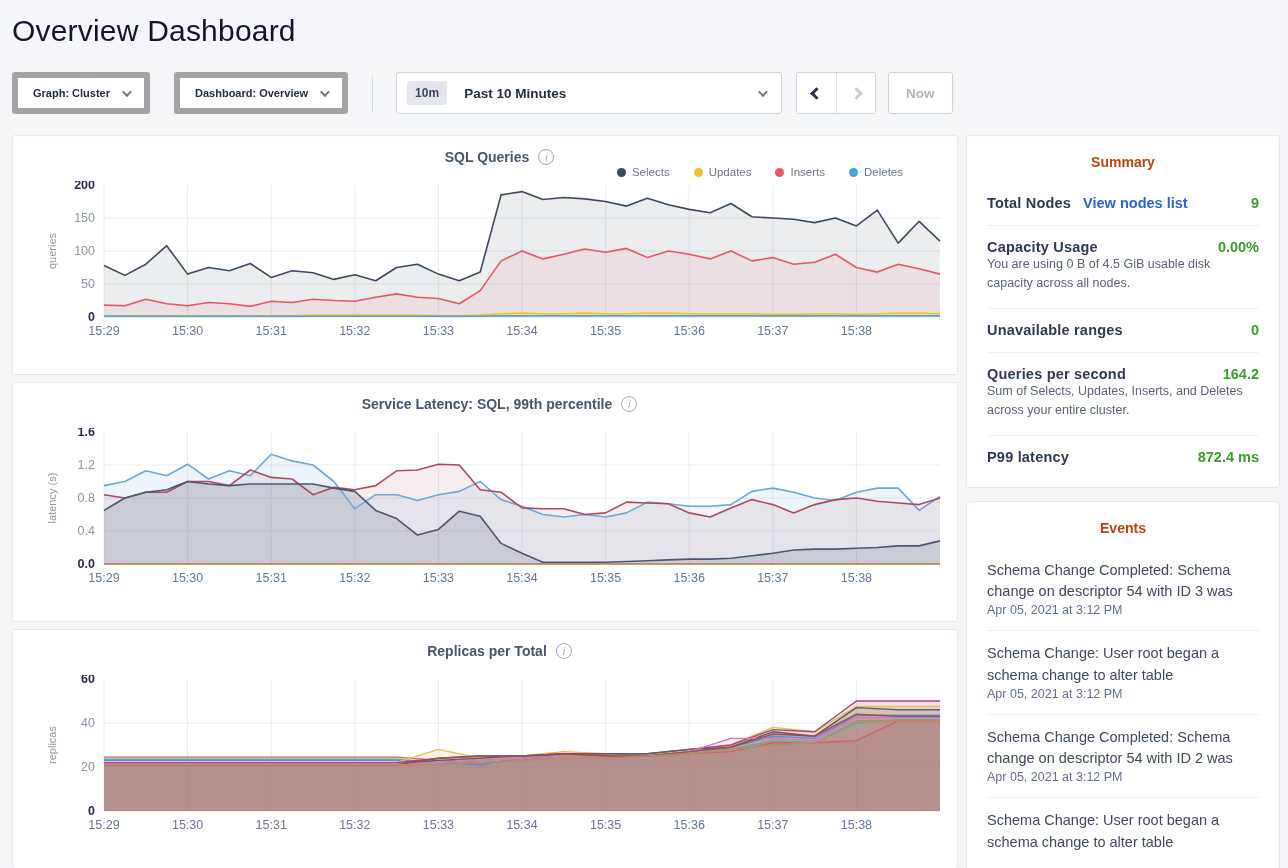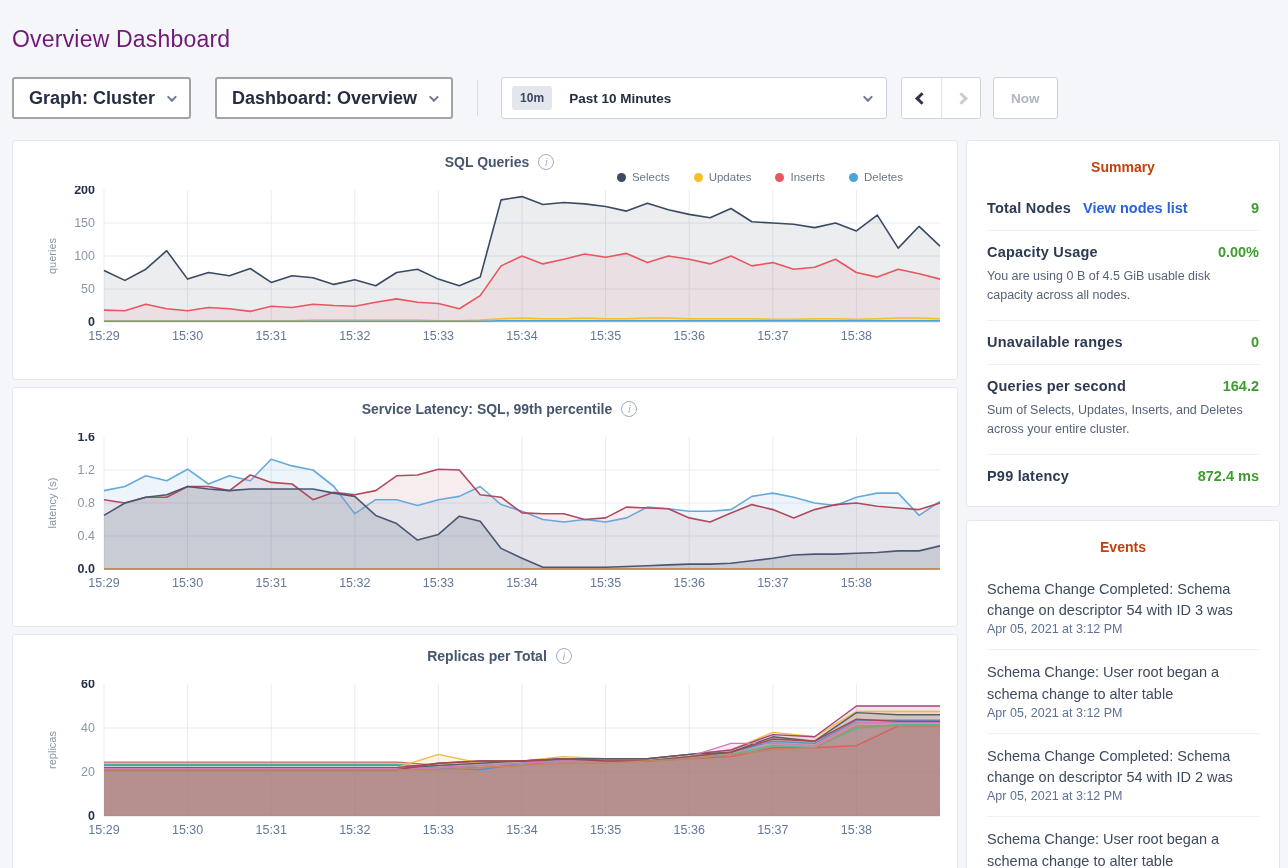--- a/index.html
+++ b/index.html
@@ -4,28 +4,28 @@
 <style>
   * { box-sizing: border-box; }
   html,body { margin:0; padding:0; }
   body {
     width:1288px; height:868px; overflow:hidden;
     background:#f4f6fa;
     font-family:"Liberation Sans", sans-serif;
     color:#242e42;
   }
   .page { padding:14px 8px 0 12px; }
-  .page-title { font-size:23px; font-weight:500; color:#701a75; margin:12px 0 24px 0; letter-spacing:.2px; }
+  .page-title { font-size:30px; font-weight:500; color:#0f172a; margin:0 0 24px 0; letter-spacing:.2px; }
 
   
   .toolbar { display:flex; align-items:center; height:42px; margin-bottom:21px; }
   button { font-family:inherit; cursor:pointer; background:#fff; }
   .dd {
-    display:flex; align-items:center; gap:12px; border:2px solid #a3a3a3; border-radius:3px;
-    height:42px; padding:0 15px; font-size:18px; font-weight:700; color:#242e42; margin-right:24px;
+    display:flex; align-items:center; gap:12px; border:6px solid #a3a3a3; border-radius:3px;
+    height:42px; padding:0 15px; font-size:11px; font-weight:700; color:#242e42; margin-right:24px;
   }
   .chev { display:inline-block; width:7px; height:7px; border-right:2px solid #6e7a8c; border-bottom:2px solid #6e7a8c; }
   .chev.down { transform:rotate(45deg) translateY(-2px); }
   .chev.left { transform:rotate(135deg); }
   .chev.right { transform:rotate(-45deg); }
   .vdiv { width:1px; height:36px; background:#d7dce3; }
   .time-select {
     display:flex; align-items:center; width:386px; height:42px;
     border:1px solid #ccd3dc; border-radius:3px; padding:0 16px 0 10px; margin-left:23px;
   }
@@ -60,21 +60,21 @@
   
   .sidebar { width:314px; }
   .summary-panel { padding:0 20px 8px; }
   .panel-title { text-align:center; font-size:14px; font-weight:700; color:#c2410c; padding:18px 0 12px; margin:0; }
   .srow { padding:13px 0 14px; }
   .srow + .srow { border-top:1px solid #edf0f4; }
   .srow-main { display:flex; align-items:baseline; }
   .srow-label { font-size:14.5px; font-weight:700; color:#2c3a52; letter-spacing:.2px; }
   .srow-link { font-size:14.5px; font-weight:700; color:#2a63d4; margin-left:12px; text-decoration:none; cursor:pointer; }
   .srow-value { margin-left:auto; font-size:14.5px; font-weight:700; color:#3c9e2d; }
-  .srow-desc { font-size:12.5px; color:#57637a; line-height:1.55; margin-top:7px; }
+  .srow-desc { font-size:12.5px; color:#57637a; line-height:1.55; }
 
   .events-panel { margin-top:13px; padding:0 20px 4px; }
   .event { padding:12px 0 13px; }
   .event + .event { border-top:1px solid #edf0f4; }
   .event-text { font-size:14.5px; color:#3e4a5e; line-height:1.5; }
   .event-time { font-size:12.5px; color:#5f7096; margin-top:0; }
 </style>
 </head>
 <body>
 

